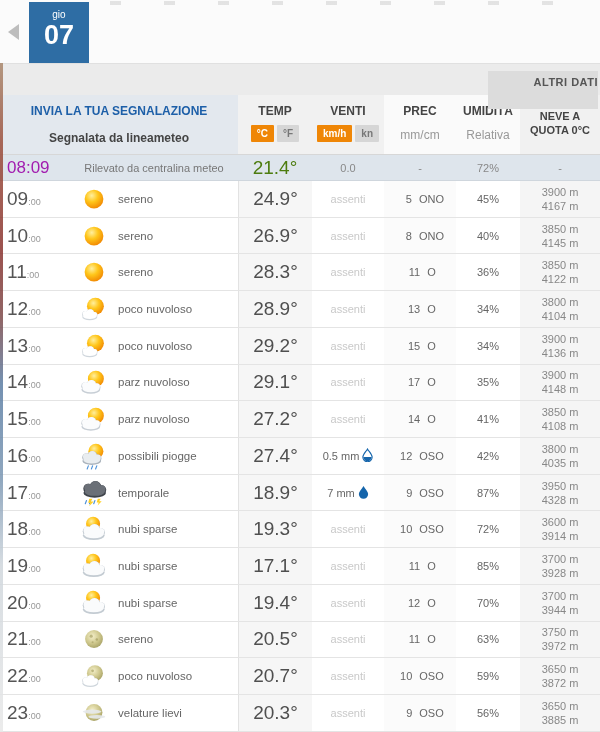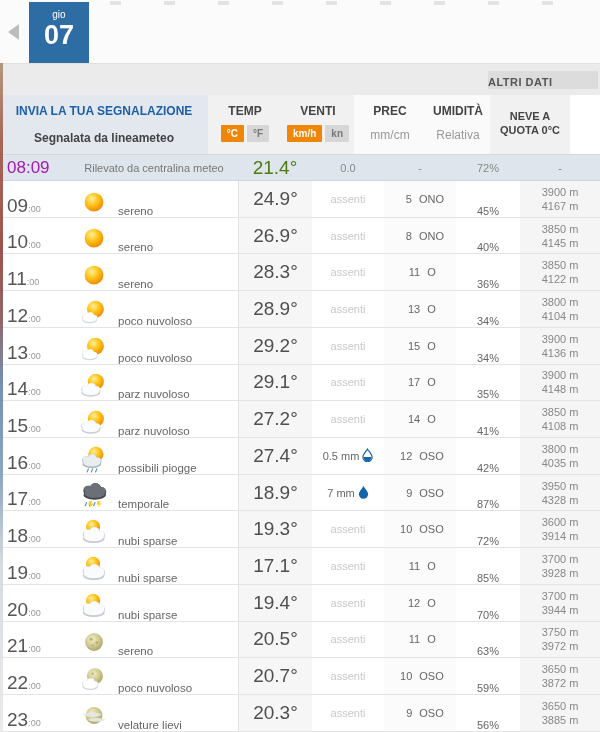--- a/index.html
+++ b/index.html
@@ -12,27 +12,27 @@
     background:repeating-linear-gradient(90deg, #cfcfcf 0 11px, transparent 11px 54px); opacity:.55; }
   .prev-arrow { position:absolute; left:8px; top:24px; width:0; height:0; cursor:pointer;
     border-top:8px solid transparent; border-bottom:8px solid transparent; border-right:11px solid #bdbdbd; }
   .day-tab { position:absolute; left:29px; top:2px; width:60px; height:61px; background:#2e6da4;
     color:#fff; text-align:center; cursor:pointer; }
   .day-tab .dow { font-size:10px; font-weight:normal; margin-top:7px; }
   .day-tab .dom { font-size:27px; font-weight:bold; line-height:30px; }
 
   
   .toolbar { position:relative; height:32px; background:#ebebeb; border-top:1px solid #e0e0e0; }
-  .altri-dati { position:absolute; right:2px; top:7px; width:110px; height:18px; background:#dcdcdc;
-    color:#555; font-size:11px; font-weight:bold; text-align:left; line-height:23px;
+  .altri-dati { position:absolute; right:2px; top:7px; width:110px; height:38px; background:#dcdcdc;
+    color:#555; font-size:11px; font-weight:bold; text-align:right; line-height:23px;
     letter-spacing:.5px; cursor:pointer; }
 
   
   .cols { display:flex; width:600px; }
-  .c-left  { width:208px; }
+  .c-left  { width:238px; }
   .c-temp  { width:74px; }
   .c-prec  { width:72px; }
   .c-venti { width:72px; }
   .c-umid  { width:64px; }
   .c-neve  { width:80px; }
 
   
   .thead { height:60px; border-bottom:1px solid #d7d7d7; }
   .thead .c-left { background:#e3e8ee; display:flex; flex-direction:column; align-items:center; justify-content:center; }
   .seg-link { color:#1d5fa8; font-size:12px; font-weight:bold; cursor:pointer; }
@@ -52,21 +52,21 @@
   .station-row { height:26px; background:#dee5ec; display:flex; align-items:center;
     border-bottom:1px solid #cfd6dd; font-size:11px; color:#777; }
   .station-row .st-time { width:70px; padding-left:7px; color:#a21caf; font-size:17px; }
   .station-row .st-desc { width:168px; text-align:center; }
   .station-row .st-temp { width:74px; text-align:center; font-size:19px; color:#4d7c0f; }
   .station-row .st-prec, .station-row .st-wind, .station-row .st-umid, .station-row .st-neve { text-align:center; color:#888; }
   .station-row .st-prec { width:72px; } .station-row .st-wind { width:72px; }
   .station-row .st-umid { width:64px; } .station-row .st-neve { width:80px; }
 
   
-  .hrow { height:36.73px; display:flex; align-items:flex-end; border-bottom:1px solid #e4e4e4; background:#fff; }
+  .hrow { height:36.73px; display:flex; align-items:center; border-bottom:1px solid #e4e4e4; background:#fff; }
   .hrow .c-time { width:70px; padding-left:7px; white-space:nowrap; }
   .hrow .c-time .hh { font-size:19px; color:#555; }
   .hrow .c-time .mm { font-size:9px; color:#999; }
   .hrow .c-icon { width:48px; display:flex; justify-content:center; align-items:center; }
   .hrow .c-desc { width:120px; font-size:11.5px; color:#666; }
   .hrow .c-temp { align-self:stretch; display:flex; align-items:center; justify-content:center;
     background:#f6f6f6; border-left:1px solid #e2e2e2; font-size:19px; color:#4f4f4f; }
   .hrow .c-prec { align-self:stretch; display:flex; align-items:center; justify-content:center; gap:3px;
     font-size:11px; color:#666; }
   .hrow .c-prec .assenti { color:#c9c9c9; }

